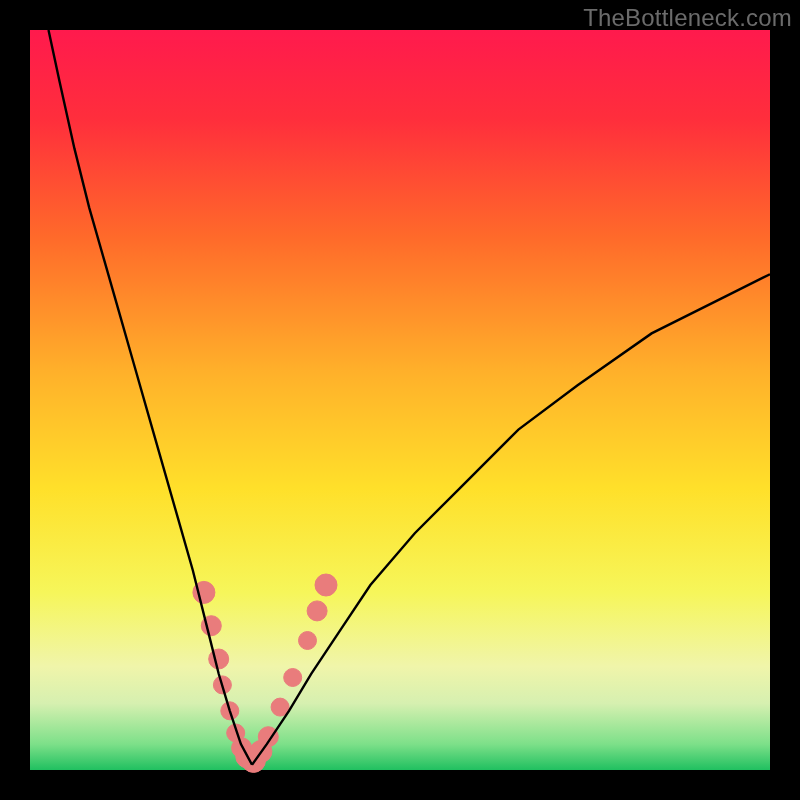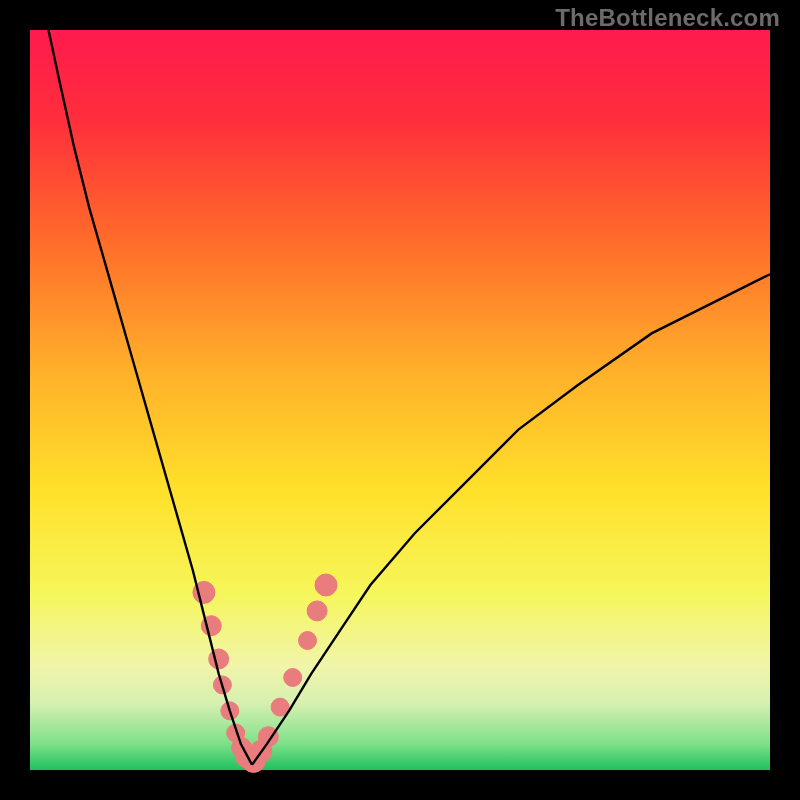--- a/index.html
+++ b/index.html
@@ -21,24 +21,24 @@
     position: absolute;
     left: 30px;
     top: 30px;
     width: 740px;
     height: 740px;
     
   }
   .watermark {
     position: absolute;
     top: 4px;
-    right: 20px;
+    right: 8px;
     color: #6b6b6b;
     font-size: 24px;
-    font-weight: 700;
+    font-weight: 400;
     letter-spacing: 0.2px;
     user-select: none;
   }
   svg.curve-layer {
     position: absolute;
     left: 0; top: 0;
     width: 740px; height: 740px;
     overflow: visible;
   }
 </style>

